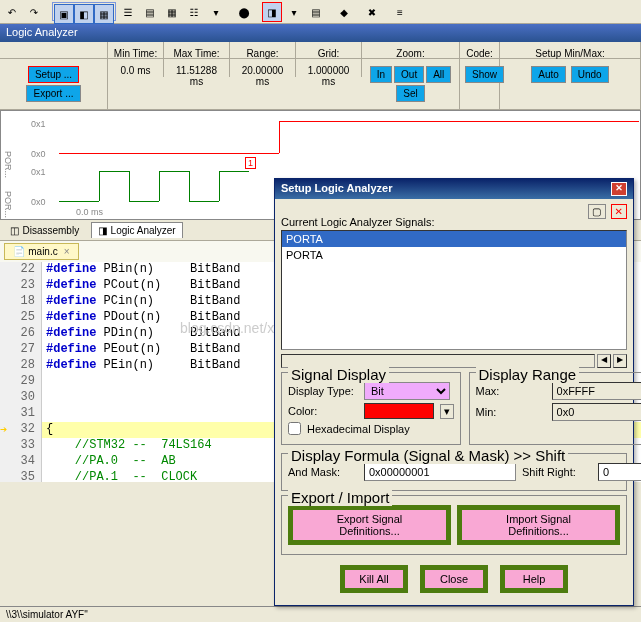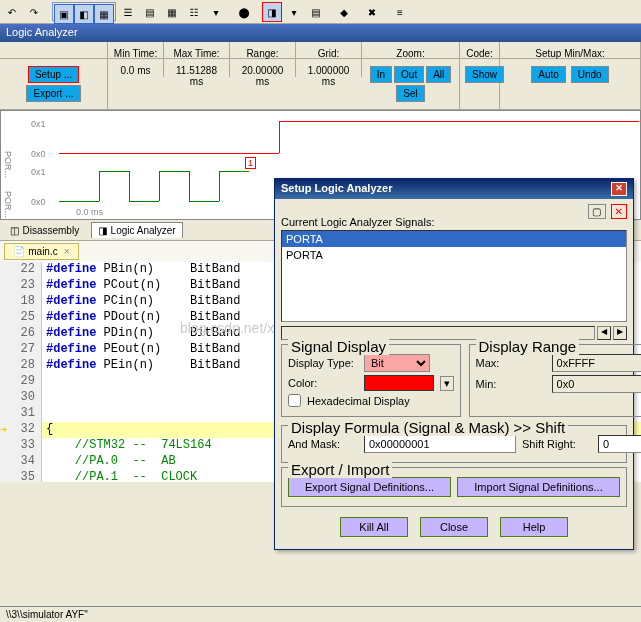--- a/index.html
+++ b/index.html
@@ -41,41 +41,41 @@
     .kw { color: #0000cc; font-weight: bold; }
     .cm { color: #008800; }
     .cur-line { background: #ffffaa; }
     .arrow { color: #ffcc00; }
     
     .dialog { position: absolute; top: 178px; left: 274px; width: 360px; background: #ece9d8; border: 1px solid #0a246a; box-shadow: 2px 2px 4px rgba(0,0,0,0.3); }
     .dlg-title { background: linear-gradient(#0a246a, #3a6ea5); color: white; padding: 3px 6px; font-size: 11px; font-weight: bold; display: flex; justify-content: space-between; }
     .dlg-close { background: #d04030; color: white; width: 16px; height: 14px; text-align: center; border: 1px solid white; font-size: 9px; }
     .dlg-body { padding: 6px; }
     .dlg-label { font-size: 11px; margin-bottom: 2px; margin-top: 11px; }
-    .dlg-list { background: white; border: 1px inset #888; height: 92px; margin-bottom: 4px; }
+    .dlg-list { background: white; border: 1px inset #888; height: 120px; margin-bottom: 4px; }
     .dlg-list-item { padding: 2px 4px; font-size: 11px; }
     .dlg-list-item.sel { background: #316ac5; color: white; }
     .dlg-icons { float: right; }
     .dlg-icon { border: 1px solid #888; padding: 1px 3px; margin-left: 2px; font-size: 10px; }
     .dlg-icon.del { color: red; border-color: red; }
     
     .fieldset { border: 1px solid #888; margin: 4px 0; padding: 6px; position: relative; }
     .fieldset-title { position: absolute; top: -7px; left: 6px; background: #ece9d8; padding: 0 3px; font-size: 15px; }
     .fld-row { display: flex; align-items: center; margin: 3px 0; gap: 6px; font-size: 11px; }
     .fld-row label { min-width: 70px; }
     .fld-input { border: 1px inset #888; background: white; padding: 2px 4px; font-size: 11px; flex: 1; }
     .fld-input.ro { background: #ece9d8; }
-    .fld-select { border: 1px solid #888; background: #fca5a5; padding: 1px 2px; font-size: 11px; width: 66px; }
+    .fld-select { border: 1px solid #888; background: #f0abfc; padding: 1px 2px; font-size: 11px; width: 86px; }
     .color-box { background: red; border: 1px solid #333; width: 70px; height: 16px; }
     
     .two-col { display: flex; gap: 8px; }
     .two-col > div { flex: 1; }
     
     .dlg-btns { display: flex; justify-content: center; gap: 12px; padding: 6px; }
-    .dlg-btn { border: 1px solid #4d7c0f; background: #c4b5fd; padding: 3px 14px; font-size: 11px; min-width: 68px; }
+    .dlg-btn { border: 5px solid #4d7c0f; background: #f9a8d4; padding: 3px 14px; font-size: 11px; min-width: 68px; }
     
     .status { position: absolute; bottom: 0; left: 0; right: 0; background: #ece9d8; border-top: 1px solid #888; padding: 2px 6px; font-size: 10px; }
     
     .watermark { position: absolute; top: 320px; left: 180px; color: #ccc; font-size: 14px; z-index: 0; }
   </style>
 </head>
 <body>
 
 <div class="toolbar">
   <span class="tb-btn">↶</span>

